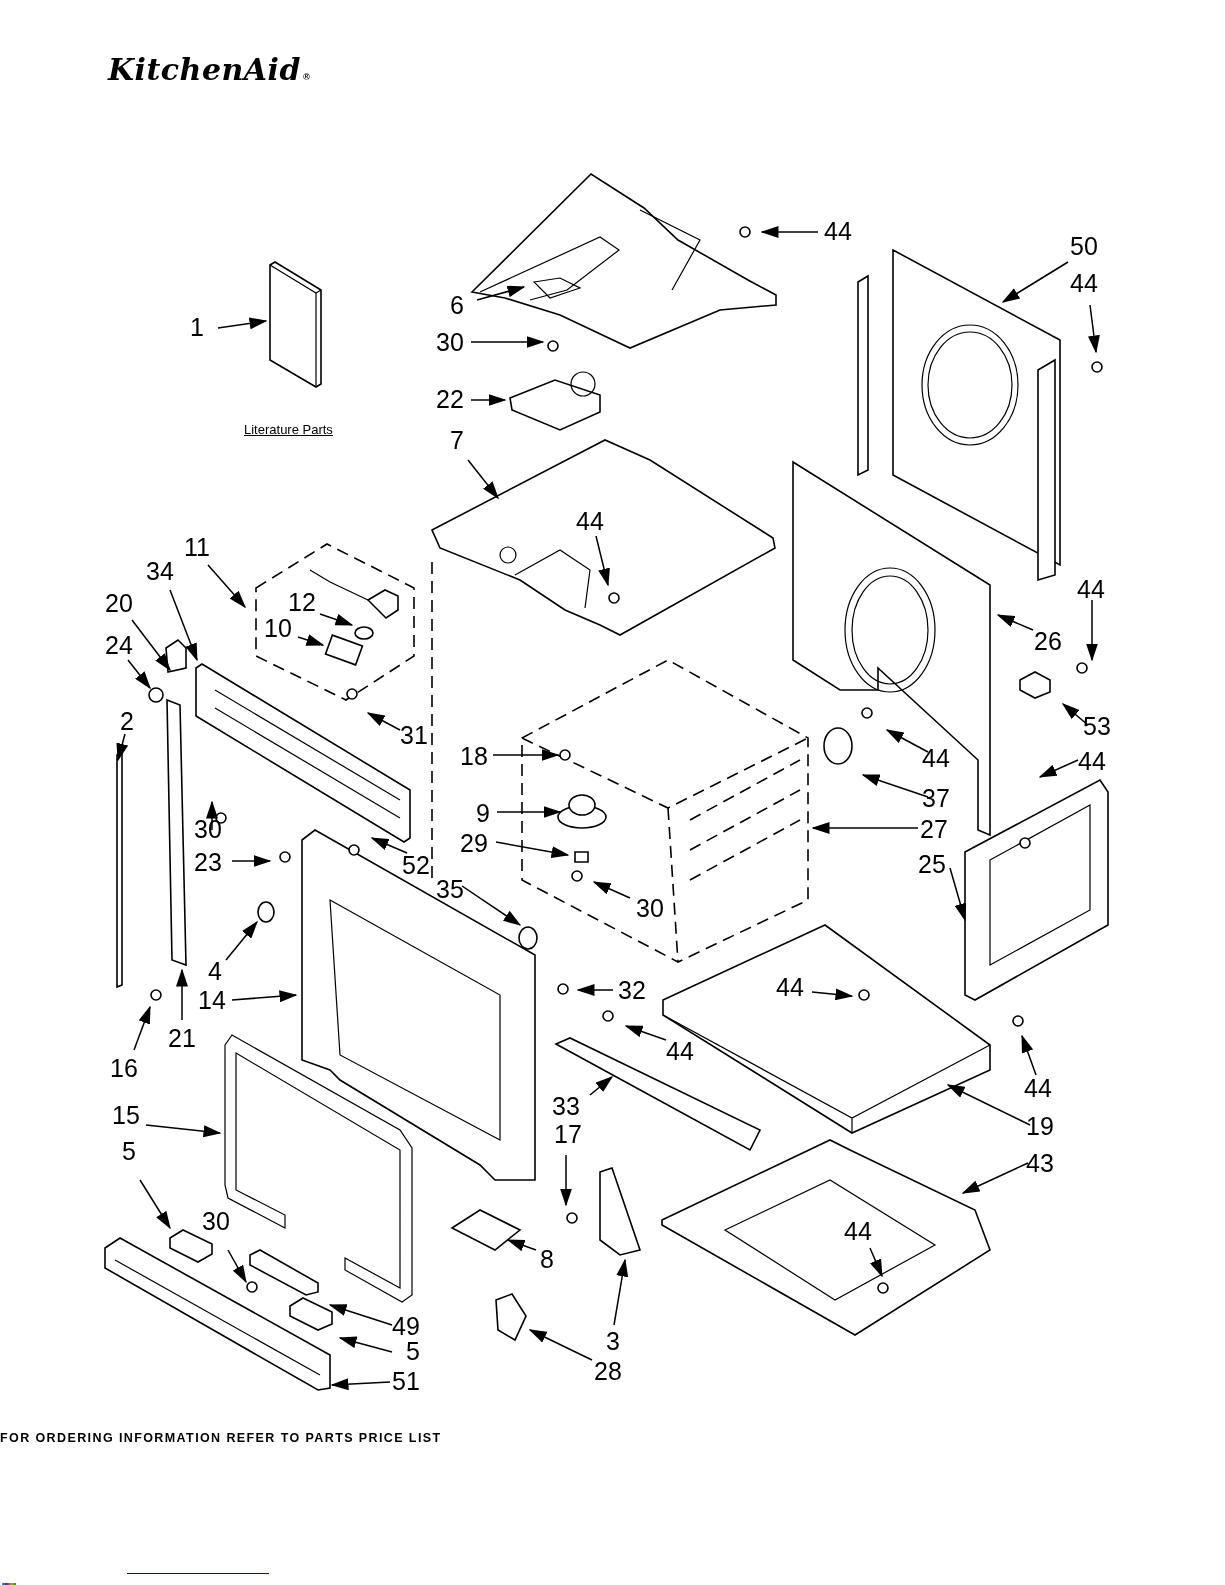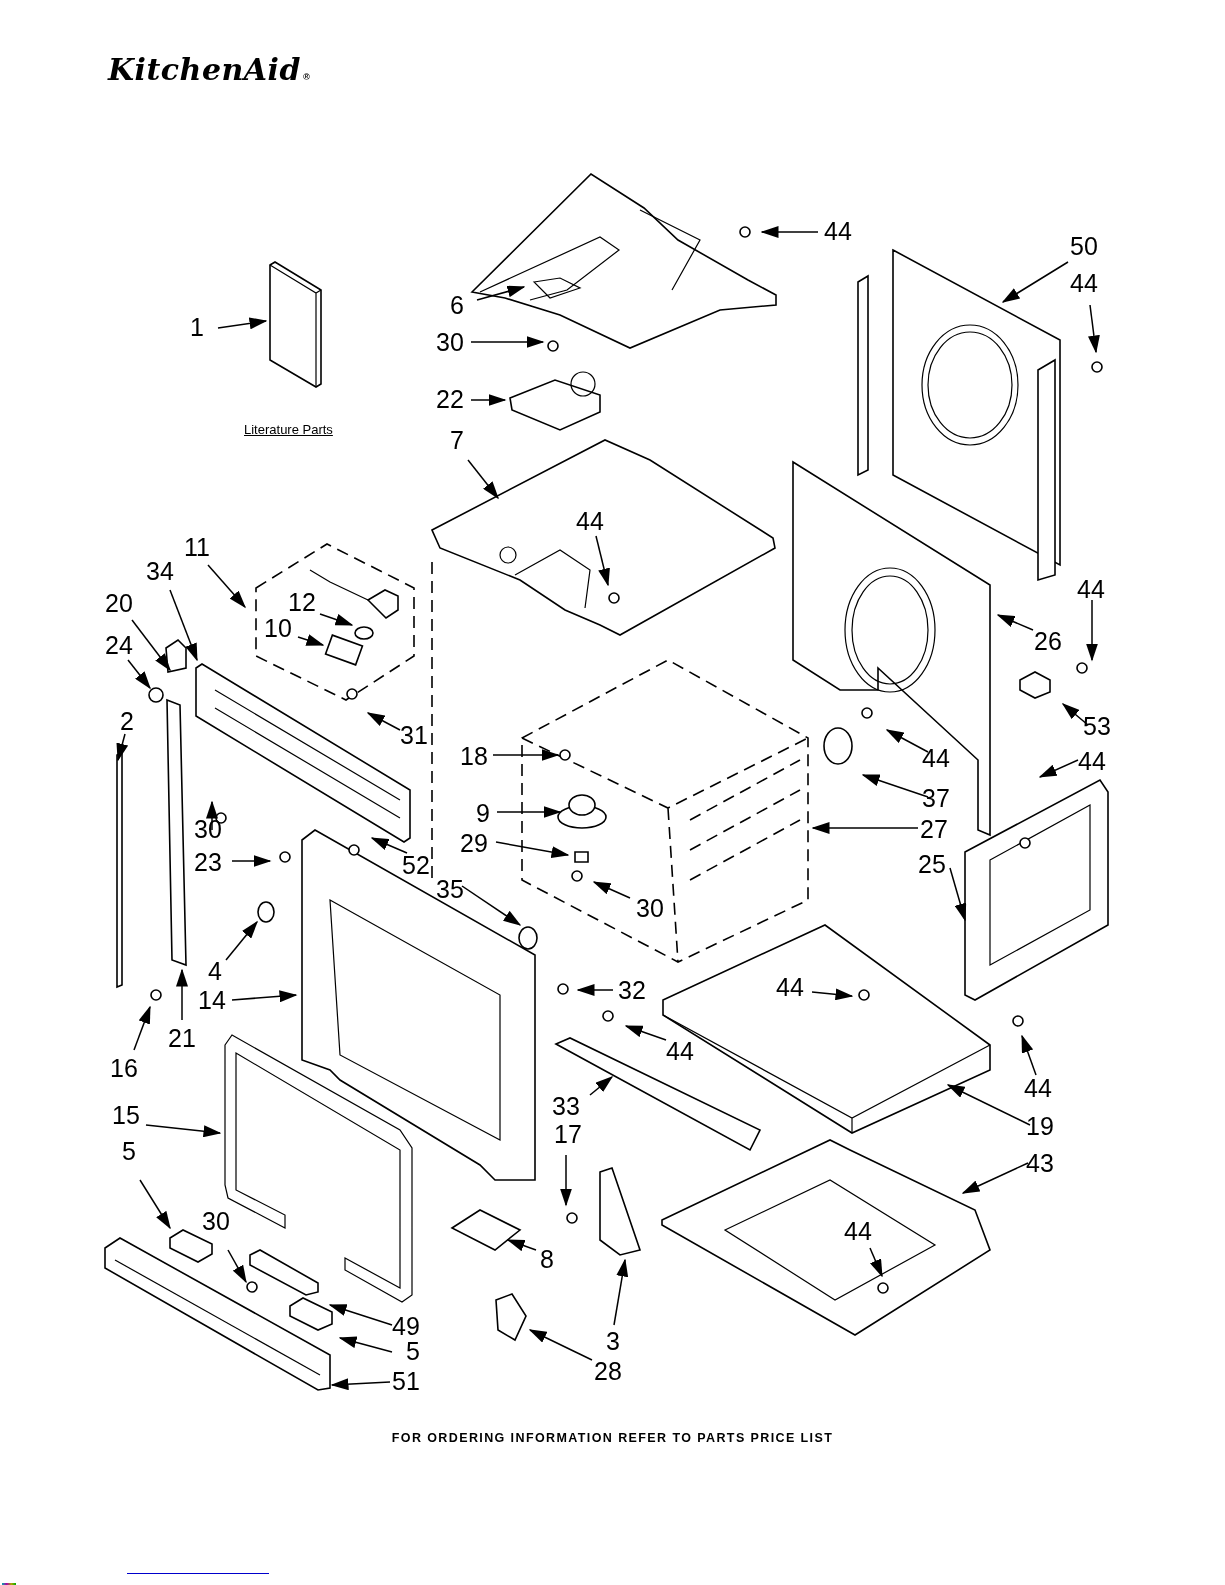--- a/index.html
+++ b/index.html
@@ -6,21 +6,21 @@
   body{width:1225px;height:1585px;position:relative;overflow:hidden;font-family:"Liberation Sans",sans-serif;color:#000;}
   .brand{position:absolute;left:108px;top:52px;font-family:"DejaVu Serif",serif;font-weight:900;font-size:30px;letter-spacing:0.5px;font-style:italic;}
   .brand sup{font-size:9px;font-family:"Liberation Sans",sans-serif;vertical-align:baseline;margin-left:2px;}
   svg.diagram{position:absolute;left:0;top:0;}
   .lbl{font-family:"Liberation Sans",sans-serif;font-size:25px;fill:#000;}
   .part{fill:#fff;stroke:#000;stroke-width:1.6;}
   .thin{fill:none;stroke:#000;stroke-width:1.2;}
   .dash{fill:none;stroke:#000;stroke-width:1.6;stroke-dasharray:12 7;}
   .arrow{stroke:#000;stroke-width:1.5;fill:none;}
   .lit{position:absolute;left:244px;top:378px;font-size:13px;text-decoration:underline;margin-top:44px;}
-  .footer{position:absolute;left:0;width:1225px;top:1431px;text-align:center;font-weight:bold;font-size:12.5px;letter-spacing:1.4px;}
+  .footer{position:absolute;left:0;width:1225px;top:1431px;text-align:left;font-weight:bold;font-size:12.5px;letter-spacing:1.4px;}
   .link{position:absolute;left:127px;top:1573px;width:142px;height:1px;background:#0000cc;}
   .dots{position:absolute;left:2px;top:1583px;width:14px;height:2px;background:linear-gradient(90deg,#0aa,#a0a,#aa0,#0a0);}
 </style>
 </head>
 <body>
 
 <div class="brand"><span>KitchenAid</span><sup>®</sup></div>
 
 <svg class="diagram" width="1225" height="1585" viewBox="0 0 1225 1585">
   <defs>

